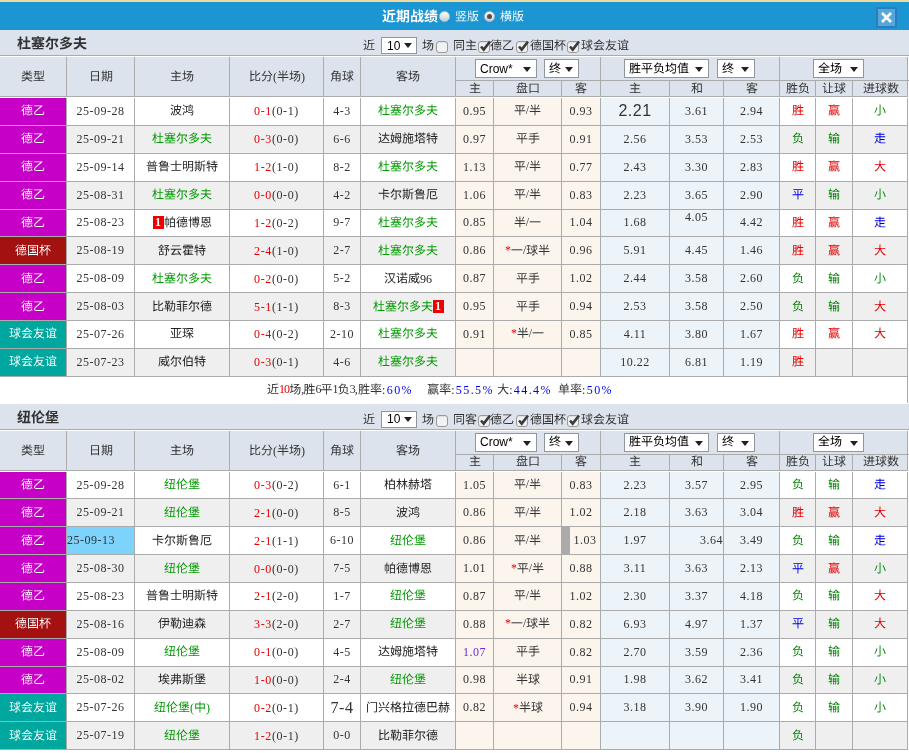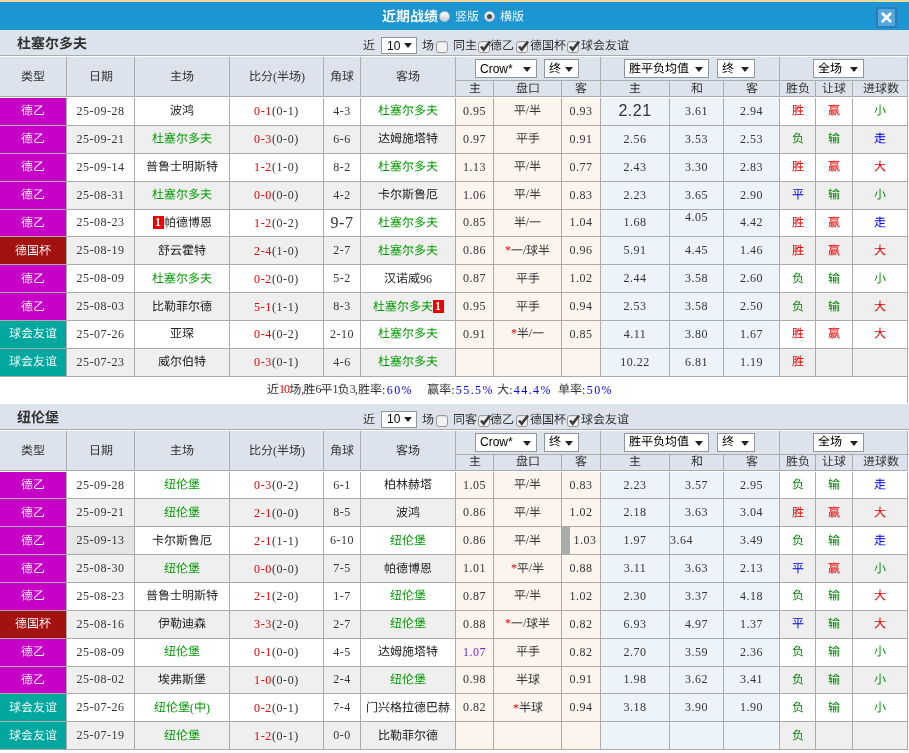--- a/index.html
+++ b/index.html
@@ -671,21 +671,21 @@
         <use href="#gr12_6069" x="36.0" fill="#222222"></use>
       </svg>
     </div>
     <div style="background:#ffffff;display:flex;align-items:center;justify-content:center;overflow:hidden;">
       <svg width="45" height="14" viewBox="0 -10.5 44.8 14">
         <text x="0.0" y="0" font-family="Liberation Serif" font-size="12px" fill="#e60000" letter-spacing="0.6">1-2</text>
         <text x="17.8" y="0" font-family="Liberation Serif" font-size="12px" fill="#333333" letter-spacing="0.6">(0-2)</text>
       </svg>
     </div>
     <div style="background:#ffffff;display:flex;align-items:center;justify-content:center;overflow:hidden;">
-      <span style="font-family:'Liberation Serif',serif;font-size:16px;color:#333333;letter-spacing:0.5px">9-7</span>
+      <span style="font-family:'Liberation Serif',serif;font-size:12px;color:#333333;letter-spacing:0.5px">9-7</span>
     </div>
     <div style="background:#ffffff;display:flex;align-items:center;justify-content:center;overflow:hidden;">
       <svg width="60" height="14" viewBox="0 -10.5 60.0 14">
         <use href="#gr12_675c" x="0.0" fill="#009900"></use>
         <use href="#gr12_585e" x="12.0" fill="#009900"></use>
         <use href="#gr12_5c14" x="24.0" fill="#009900"></use>
         <use href="#gr12_591a" x="36.0" fill="#009900"></use>
         <use href="#gr12_592b" x="48.0" fill="#009900"></use>
       </svg>
     </div>
@@ -1472,21 +1472,21 @@
       <svg width="12" height="14" viewBox="0 -10.5 12.0 14">
         <use href="#gr12_5927" x="0.0" fill="#e60000"></use>
       </svg>
     </div>
     <div style="background:#c600c6;display:flex;align-items:center;justify-content:center;overflow:hidden;">
       <svg width="24" height="14" viewBox="0 -10.5 24.0 14">
         <use href="#gr12_5fb7" x="0.0" fill="#ffffff"></use>
         <use href="#gr12_4e59" x="12.0" fill="#ffffff"></use>
       </svg>
     </div>
-    <div style="background:#e5e5e5;display:flex;align-items:center;justify-content:center;overflow:hidden;">
+    <div style="background:#7dd3fc;display:flex;align-items:center;justify-content:flex-start;overflow:hidden;">
       <span style="font-family:'Liberation Serif',serif;font-size:12px;color:#333333;letter-spacing:0.5px">25-09-13</span>
     </div>
     <div style="background:#ffffff;display:flex;align-items:center;justify-content:center;overflow:hidden;">
       <svg width="60" height="14" viewBox="0 -10.5 60.0 14">
         <use href="#gr12_5361" x="0.0" fill="#222222"></use>
         <use href="#gr12_5c14" x="12.0" fill="#222222"></use>
         <use href="#gr12_65af" x="24.0" fill="#222222"></use>
         <use href="#gr12_9c81" x="36.0" fill="#222222"></use>
         <use href="#gr12_5384" x="48.0" fill="#222222"></use>
       </svg>
@@ -1516,21 +1516,21 @@
         <text x="12.0" y="0" font-family="Liberation Serif" font-size="12px" fill="#333333">/</text>
         <use href="#gr12_534a" x="15.3" fill="#333333"></use>
       </svg>
     </div>
     <div style="background:#fbf5ee;display:flex;align-items:center;justify-content:center;overflow:hidden;margin-left:8px;">
       <span style="font-family:'Liberation Serif',serif;font-size:12px;color:#333333;letter-spacing:0.5px">1.03</span>
     </div>
     <div style="background:#ecf4f9;display:flex;align-items:center;justify-content:center;overflow:hidden;">
       <span style="font-family:'Liberation Serif',serif;font-size:12px;color:#333333;letter-spacing:0.5px">1.97</span>
     </div>
-    <div style="background:#ecf4f9;display:flex;align-items:center;justify-content:flex-start;overflow:hidden;">
+    <div style="background:#ecf4f9;display:flex;align-items:center;justify-content:flex-end;overflow:hidden;">
       <span style="font-family:'Liberation Serif',serif;font-size:12px;color:#333333;letter-spacing:0.5px">3.64</span>
     </div>
     <div style="background:#ecf4f9;display:flex;align-items:center;justify-content:center;overflow:hidden;">
       <span style="font-family:'Liberation Serif',serif;font-size:12px;color:#333333;letter-spacing:0.5px">3.49</span>
     </div>
     <div style="background:#ffffff;display:flex;align-items:center;justify-content:center;overflow:hidden;">
       <svg width="12" height="14" viewBox="0 -10.5 12.0 14">
         <use href="#gr12_8d1f" x="0.0" fill="#008000"></use>
       </svg>
     </div>
@@ -1920,21 +1920,21 @@
         <text x="52.0" y="0" font-family="Liberation Serif" font-size="12px" fill="#009900">)</text>
       </svg>
     </div>
     <div style="background:#ffffff;display:flex;align-items:center;justify-content:center;overflow:hidden;">
       <svg width="45" height="14" viewBox="0 -10.5 44.8 14">
         <text x="0.0" y="0" font-family="Liberation Serif" font-size="12px" fill="#e60000" letter-spacing="0.6">0-2</text>
         <text x="17.8" y="0" font-family="Liberation Serif" font-size="12px" fill="#333333" letter-spacing="0.6">(0-1)</text>
       </svg>
     </div>
     <div style="background:#ffffff;display:flex;align-items:center;justify-content:center;overflow:hidden;">
-      <span style="font-family:'Liberation Serif',serif;font-size:12px;color:#333333;letter-spacing:0.5px">7-4</span>
+      <span style="font-family:'Liberation Serif',serif;font-size:16px;color:#333333;letter-spacing:0.5px">7-4</span>
     </div>
     <div style="background:#ffffff;display:flex;align-items:center;justify-content:center;overflow:hidden;">
       <svg width="84" height="14" viewBox="0 -10.5 84.0 14">
         <use href="#gr12_95e8" x="0.0" fill="#222222"></use>
         <use href="#gr12_5174" x="12.0" fill="#222222"></use>
         <use href="#gr12_683c" x="24.0" fill="#222222"></use>
         <use href="#gr12_62c9" x="36.0" fill="#222222"></use>
         <use href="#gr12_5fb7" x="48.0" fill="#222222"></use>
         <use href="#gr12_5df4" x="60.0" fill="#222222"></use>
         <use href="#gr12_8d6b" x="72.0" fill="#222222"></use>

